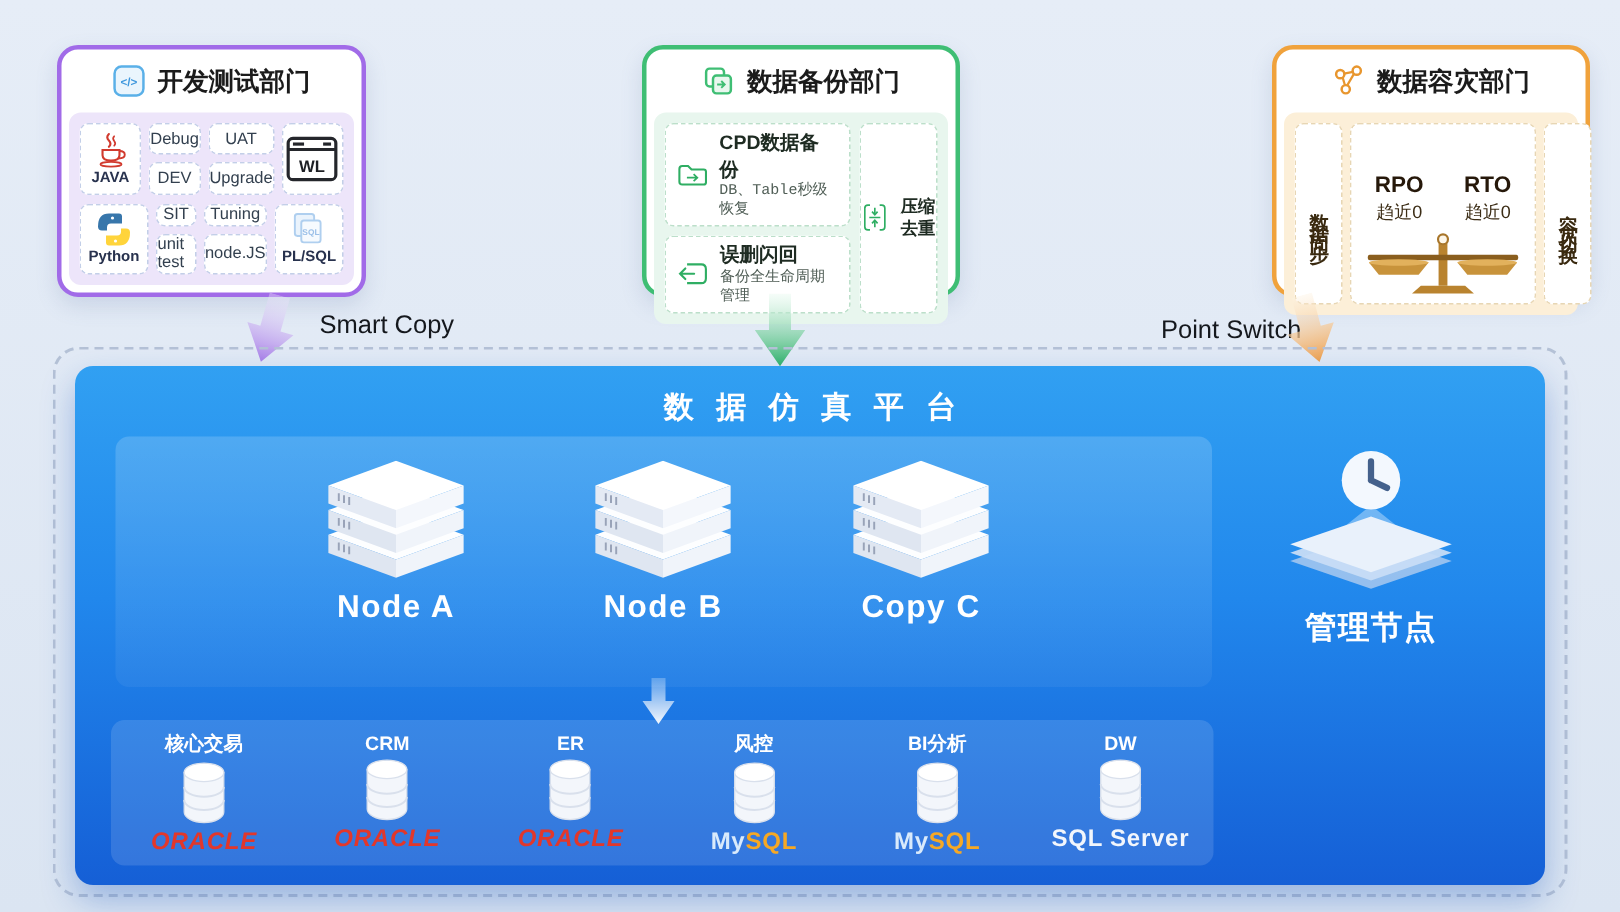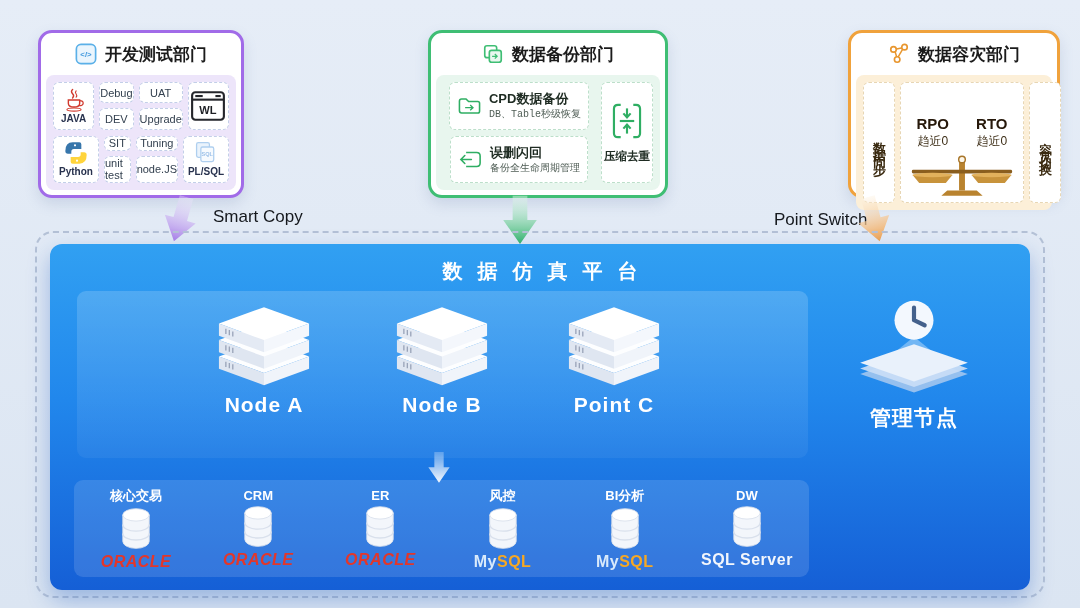--- a/index.html
+++ b/index.html
@@ -8,21 +8,21 @@
     font-family:"Liberation Sans","DejaVu Sans",sans-serif;
     background:linear-gradient(180deg,#e6edf7 0%,#dbe5f2 100%);
     position:relative; overflow:hidden;
   }
 
   
   .dept { position:absolute; top:30px; height:168px; background:#fff;
           border-radius:14px; display:flex; flex-direction:column;
           box-shadow:0 6px 14px rgba(90,110,160,.18); }
   .dept-dev    { left:38px;  width:206px; border:3px solid #A16BE8; }
-  .dept-backup { left:428px; width:240px; border:3px solid #3FBE74; }
+  .dept-backup { left:428px; width:212px; border:3px solid #3FBE74; }
   .dept-dr     { left:848px; width:212px; border:3px solid #F0A23C; }
   .dept-header { height:42px; display:flex; align-items:center; justify-content:center;
                  gap:8px; font-size:17px; font-weight:bold; color:#1b1b1b; flex:none; }
   .dept-body { flex:1; margin:0 5px 5px; border-radius:8px; padding:7px; display:flex; }
   .dept-dev .dept-body    { background:#EDE5FA; flex-direction:column; gap:6px; }
   .dept-backup .dept-body { background:#E8F6EE; gap:6px; }
   .dept-dr .dept-body     { background:#FCEFD8; gap:5px; }
 
   
   .dev-row { flex:1; display:flex; gap:5px; }
@@ -34,21 +34,21 @@
           display:flex; align-items:center; justify-content:center;
           font-size:11px; color:#33404f; font-weight:500; }
 
   
   .gb-left { flex:1; display:flex; flex-direction:column; gap:6px;align-items:center; }
   .g-item { flex:1; background:#fff; border:1px dashed #bcdfca; border-radius:6px;
             display:flex; align-items:center; gap:7px; padding:3px 7px; }
   .g-item .t { font-size:13px; font-weight:bold; color:#1e2b22; line-height:1.35; }
   .g-item .s { font-size:10px; color:#4f5d55; line-height:1.3;font-family:Liberation Mono, monospace; }
   .g-side { width:52px; background:#fff; border:1px dashed #bcdfca; border-radius:6px;
-            display:flex; flex-direction:column; align-items:center; justify-content:center;
+            display:flex; flex-direction:row; align-items:center; justify-content:center;
             gap:8px; font-size:11.5px; font-weight:bold; color:#1e2b22; }
 
   
   .o-vert { width:32px; background:#fff; border:1px dashed #e7d6b4; border-radius:6px;
             display:flex; align-items:center; justify-content:center;
             writing-mode:vertical-rl; letter-spacing:7px; padding-top:7px;
             font-weight:bold; font-size:13px; color:#3a2a10; }
   .o-mid { flex:1; background:#fff; border:1px dashed #e7d6b4; border-radius:6px;
            display:flex; flex-direction:column; align-items:center; justify-content:center;
            gap:2px; padding:4px 2px; }
@@ -343,21 +343,21 @@
             <path d="M60 38 L112 19 L112 33 L60 52 Z" fill="#F0F4FA"></path>
             <path d="M16 25 V31 M20 26.5 V32.5 M24 28 V34" stroke="#99A3B8" stroke-width="1.5"></path>
           </g>
           <g>
             <path d="M60 0 L112 19 L60 38 L8 19 Z" fill="#FFFFFF"></path>
             <path d="M8 19 L60 38 L60 52 L8 33 Z" fill="#E4EAF4"></path>
             <path d="M60 38 L112 19 L112 33 L60 52 Z" fill="#F4F7FC"></path>
             <path d="M16 25 V31 M20 26.5 V32.5 M24 28 V34" stroke="#99A3B8" stroke-width="1.5"></path>
           </g>
         </svg>
-        <div class="node-label">Point C</div>
+        <div class="node-label">Copy C</div>
       </div>
     </div>
 
     <div class="mgmt-block">
       <svg width="132" height="104" viewBox="0 0 140 112">
         <path d="M70 44 L100 68 L70 78 L40 68 Z" fill="#FFFFFF" opacity=".35"></path>
         <path d="M70 64 L128 84 L70 104 L12 84 Z" fill="#A9C9EE" opacity=".85"></path>
         <path d="M70 58 L128 78 L70 98 L12 78 Z" fill="#C7DCF5" opacity=".95"></path>
         <path d="M70 52 L128 72 L70 92 L12 72 Z" fill="#E9F1FB"></path>
         <circle cx="70" cy="26" r="21" fill="#F3F8FE"></circle>

